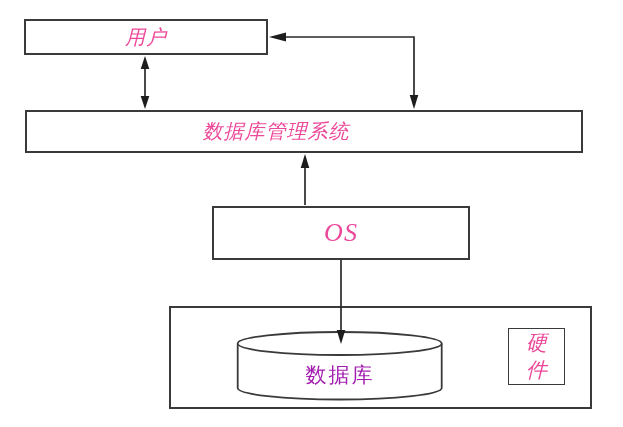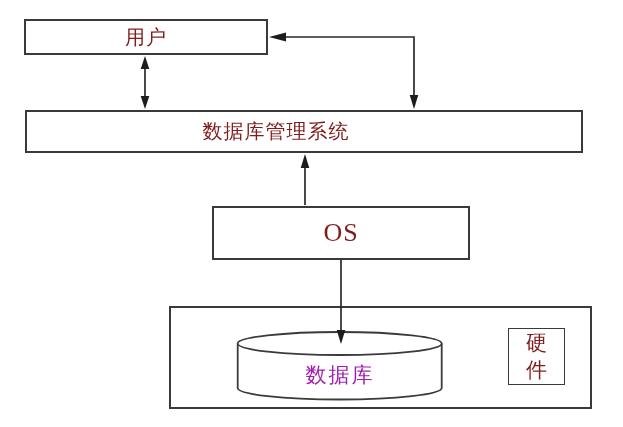--- a/index.html
+++ b/index.html
@@ -19,24 +19,25 @@
     position: absolute;
     box-sizing: border-box;
     border: 2px solid #3a3a3a;
     background: #ffffff;
     display: flex;
     align-items: center;
     justify-content: center;
     z-index: 1;
   }
   .node-label {
-    color: #7f1d1d;
+    color: #ec4899;
     font-size: 20px;
     letter-spacing: 1px;
     white-space: nowrap;
+    font-style: italic;
   }
   #user-box   { left: 24px;  top: 19px;  width: 244px; height: 36px; }
   #dbms-box   { left: 25px;  top: 110px; width: 558px; height: 43px; }
   #dbms-box .node-label { transform: translateX(-28px); }
   #os-box     { left: 212px; top: 206px; width: 258px; height: 54px; }
   #os-box .node-label { font-size: 26px; letter-spacing: 1px; }
   #hw-box     { left: 169px; top: 306px; width: 423px; height: 103px; }
   #hwlabel-box {
     left: 508px; top: 328px; width: 57px; height: 57px;
     border-width: 1.7px;

